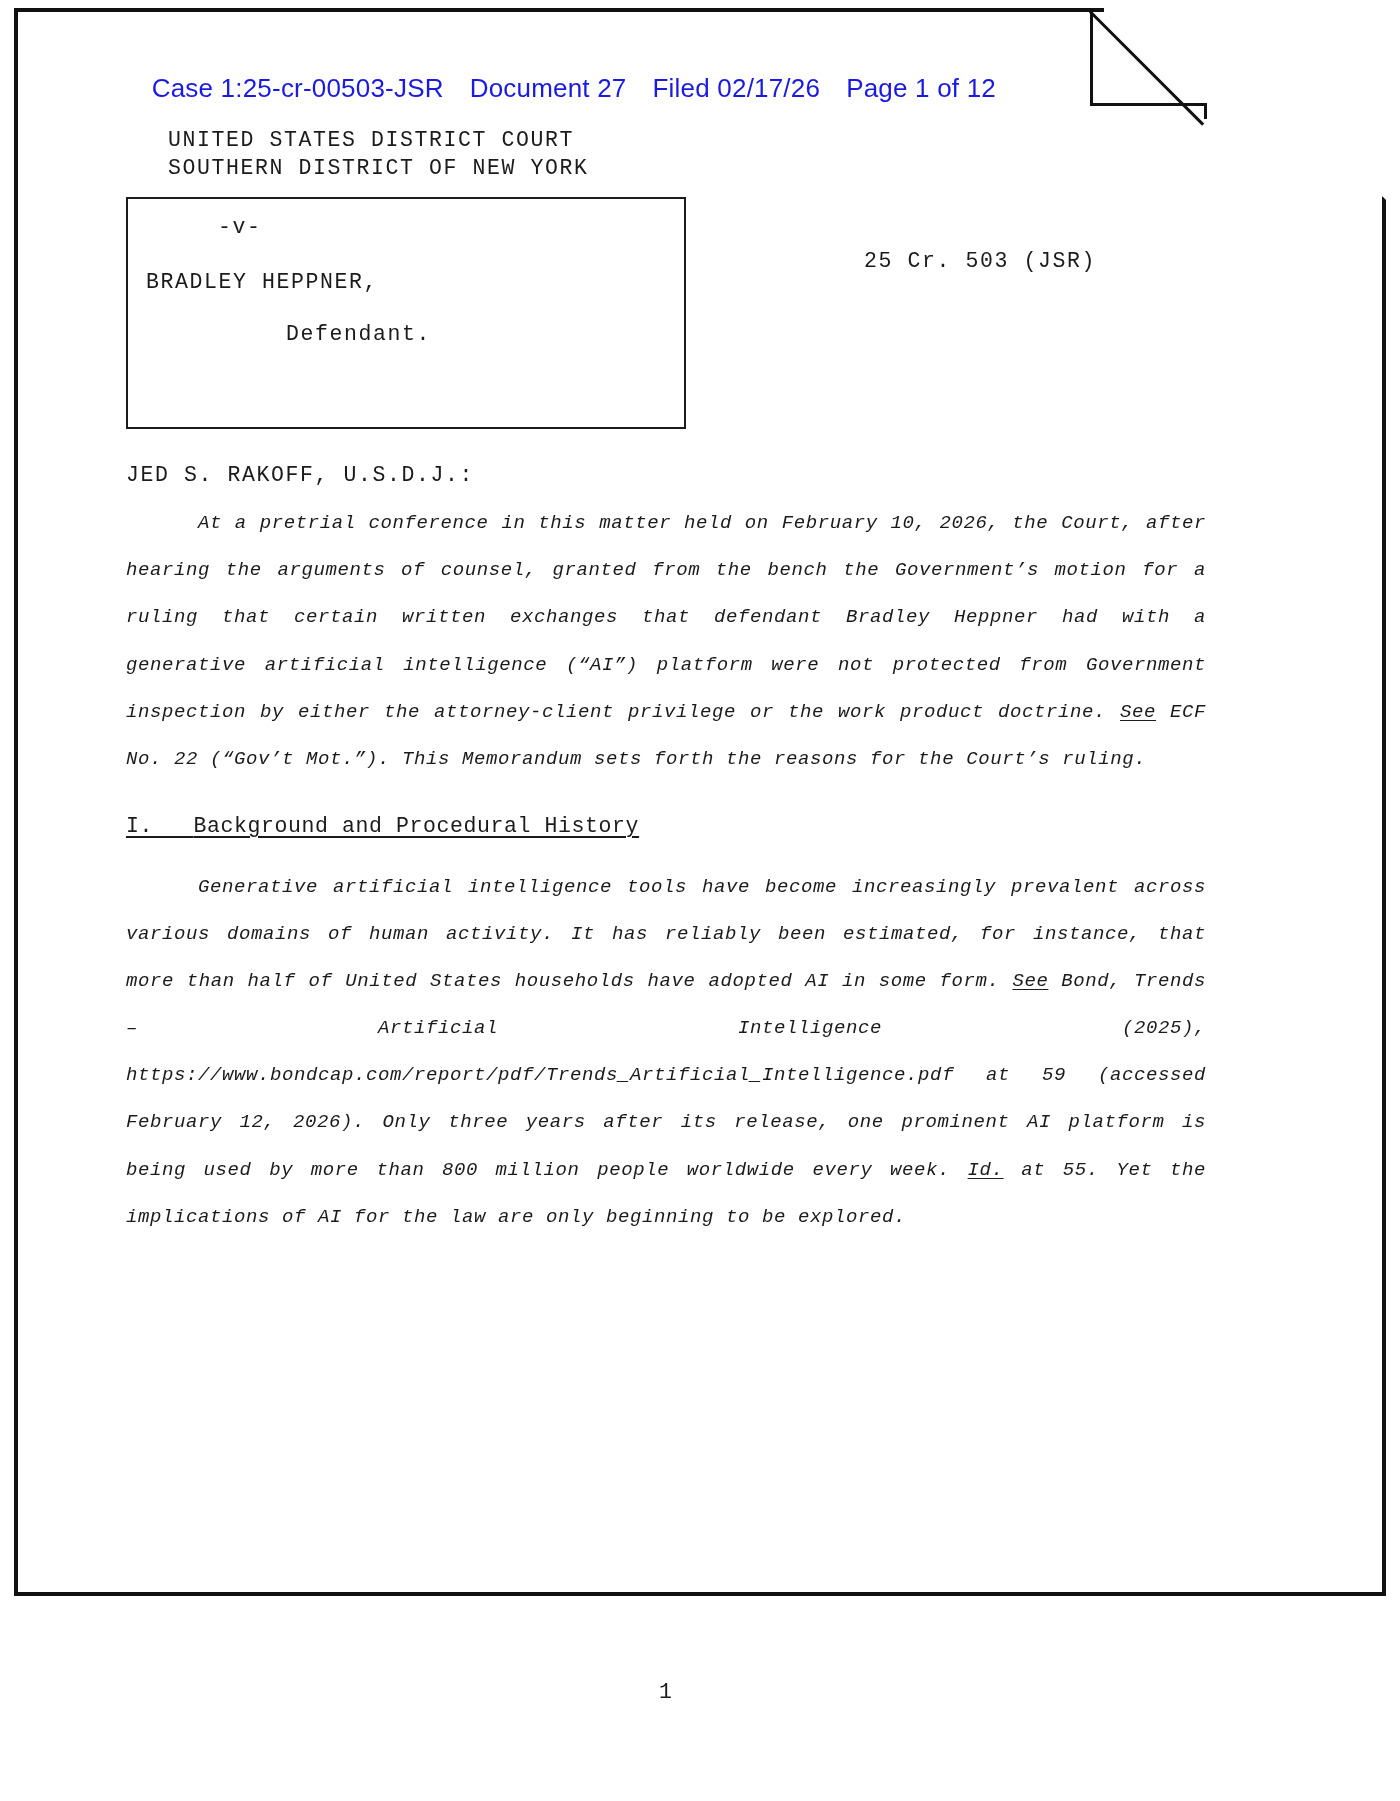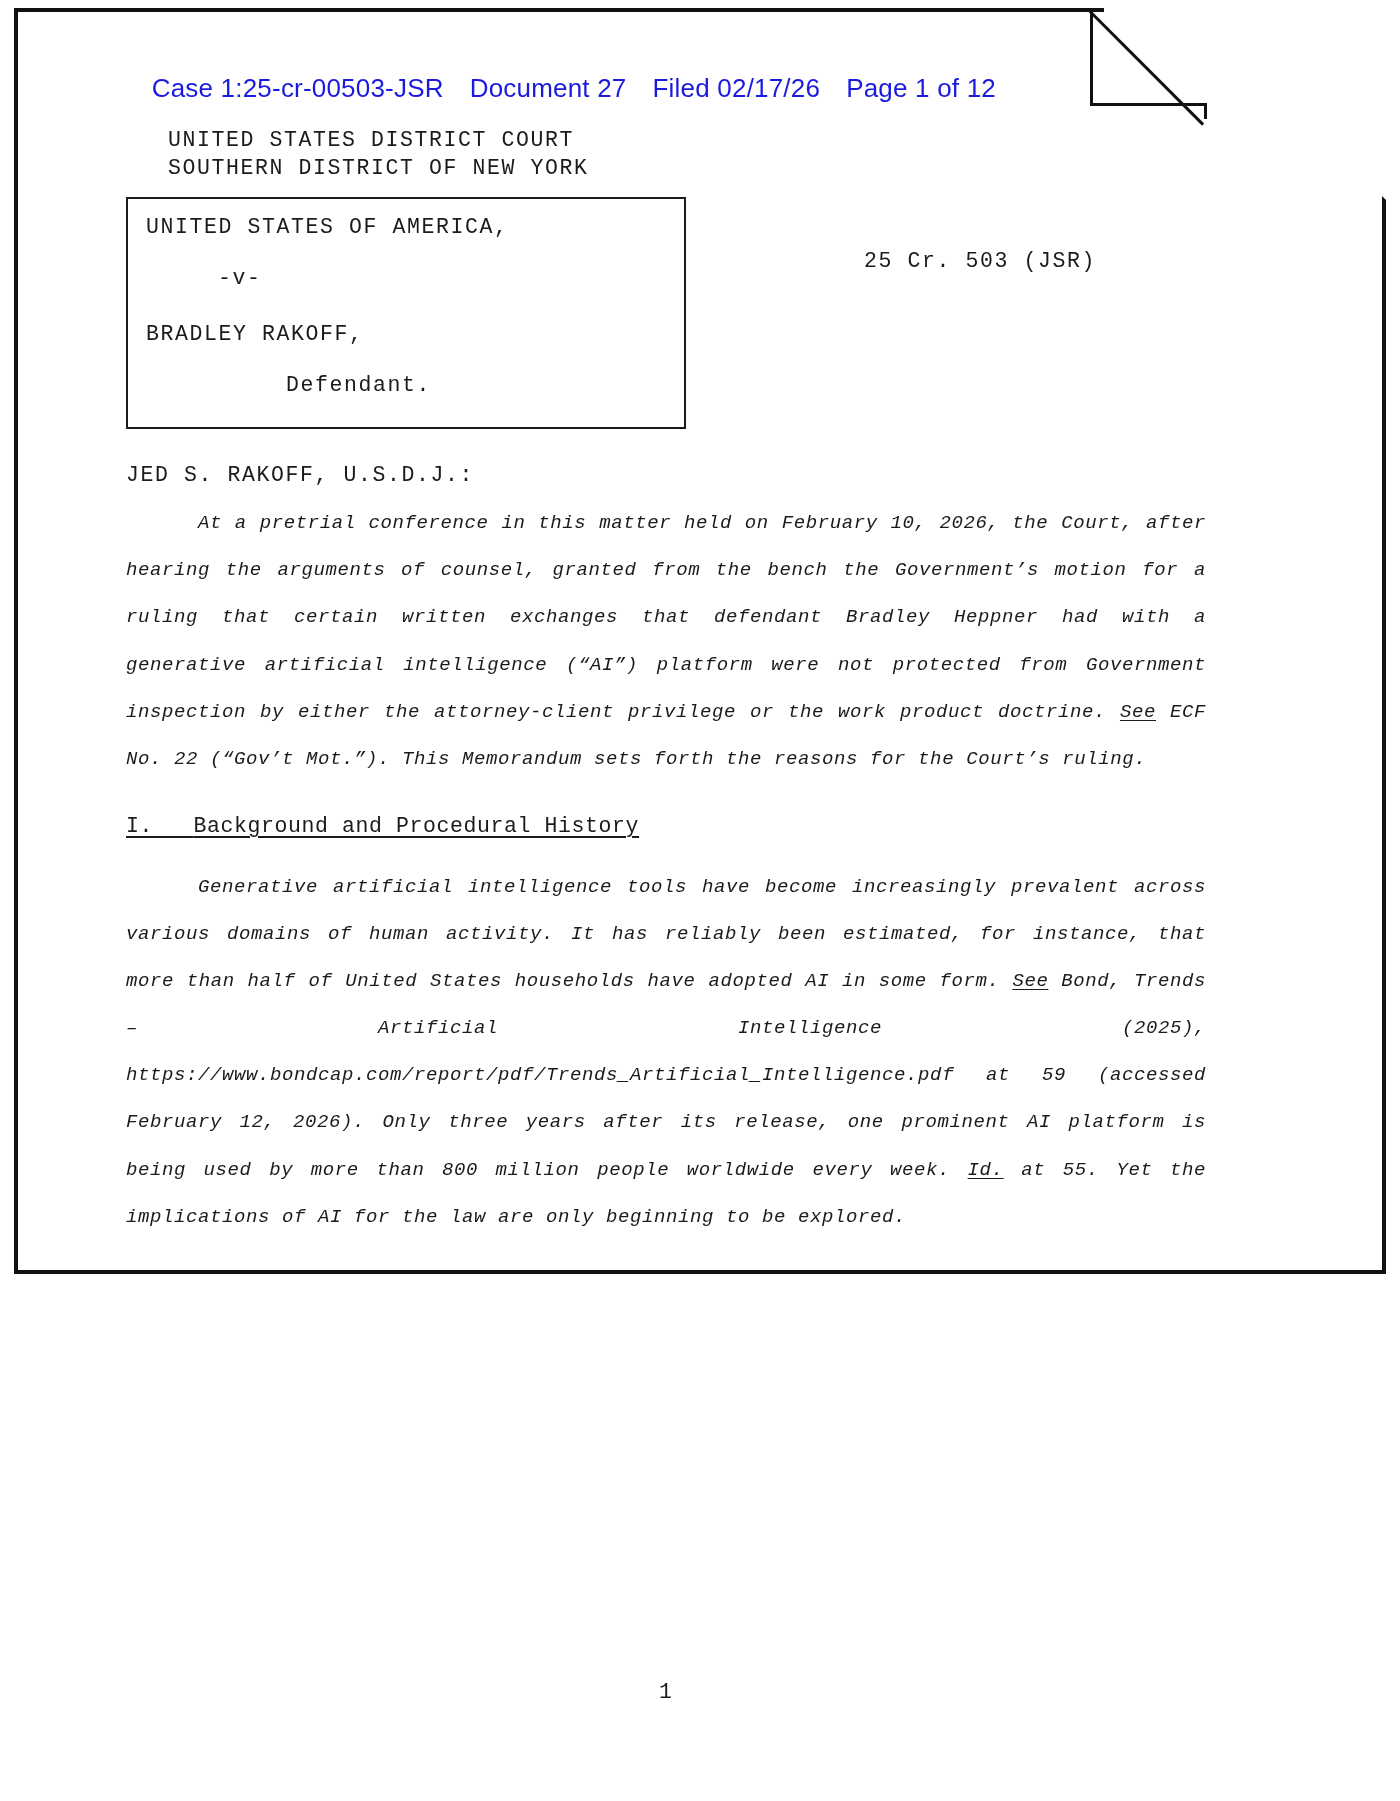--- a/index.html
+++ b/index.html
@@ -11,21 +11,21 @@
     width: 1400px; height: 1801px;
     font-family: "Liberation Mono", "DejaVu Sans Mono", monospace;
     position: relative;
     overflow: hidden;
   }
 
   
   #page-sheet {
     position: absolute;
     left: 14px; top: 8px;
-    width: 1372px; height: 1266px;
+    width: 1372px; height: 1588px;
     background: #ffffff;
   }
   
   .frame-left   { position:absolute; left:0;   top:0;   width:4px;  height:100%;          background:#111; }
   .frame-right  { position:absolute; right:0;  top:108px; width:4px;  height:calc(100% - 108px); background:#111; }
   .frame-bottom { position:absolute; left:0;   bottom:0; width:100%; height:4px;          background:#111; }
   .frame-top    { position:absolute; left:0;   top:0;   width:1090px; height:4px;         background:#111; }
 
   
   .fold-diagonal {
@@ -205,23 +205,22 @@
     <span>Case 1:25-cr-00503-JSR</span><span class="ecf-gap"></span><span>Document 27</span><span class="ecf-gap"></span><span>Filed 02/17/26</span><span class="ecf-gap"></span><span>Page 1 of 12</span>
   </div>
 
   <div id="doc-body">
 
     <div class="court-line">UNITED STATES DISTRICT COURT</div>
     <div class="court-line">SOUTHERN DISTRICT OF NEW YORK</div>
 
     <div id="caption-area">
       <div id="caption-box">
-        <div class="caption-line">UNITED STATES OF AMERICA,</div>
         <div class="caption-line indent-v">-v-</div>
-        <div class="caption-line">BRADLEY RAKOFF,</div>
+        <div class="caption-line">BRADLEY HEPPNER,</div>
         <div class="caption-line indent-def">Defendant.</div>
       </div>
       <div id="caption-right">
         <div class="docket-number">25 Cr. 503 (JSR)</div>
       </div>
     </div>
 
     <div id="judge-line">JED S. RAKOFF, U.S.D.J.:</div>
 
     <p class="para first"><span class="tab"></span><span>At a pretrial conference in this matter held on February 10, 2026, the Court, after hearing the arguments of counsel, granted from the bench the Government’s motion for a ruling that certain written exchanges that defendant Bradley Heppner had with a generative artificial intelligence (“AI”) platform were not protected from Government inspection by either the attorney-client privilege or the work product doctrine. </span><u>See</u><span> ECF No. 22 (“Gov’t Mot.”). This Memorandum sets forth the reasons for the Court’s ruling.</span></p>

